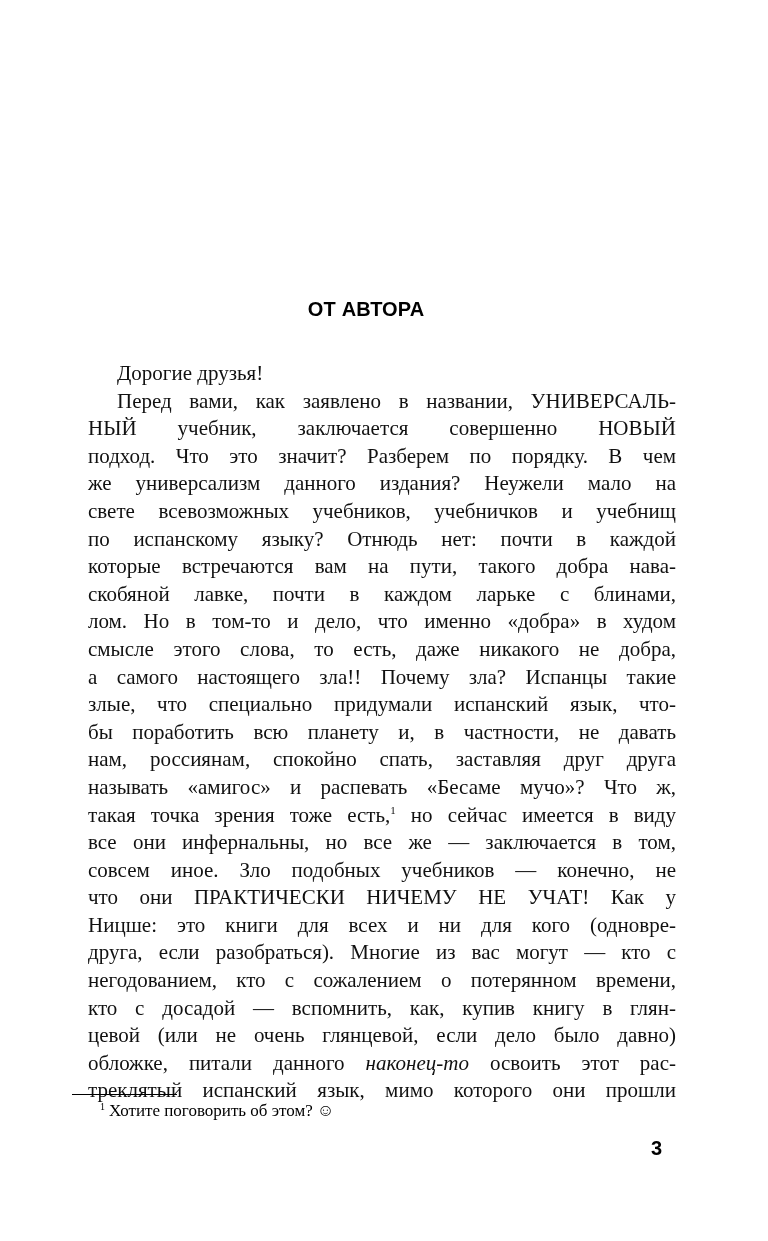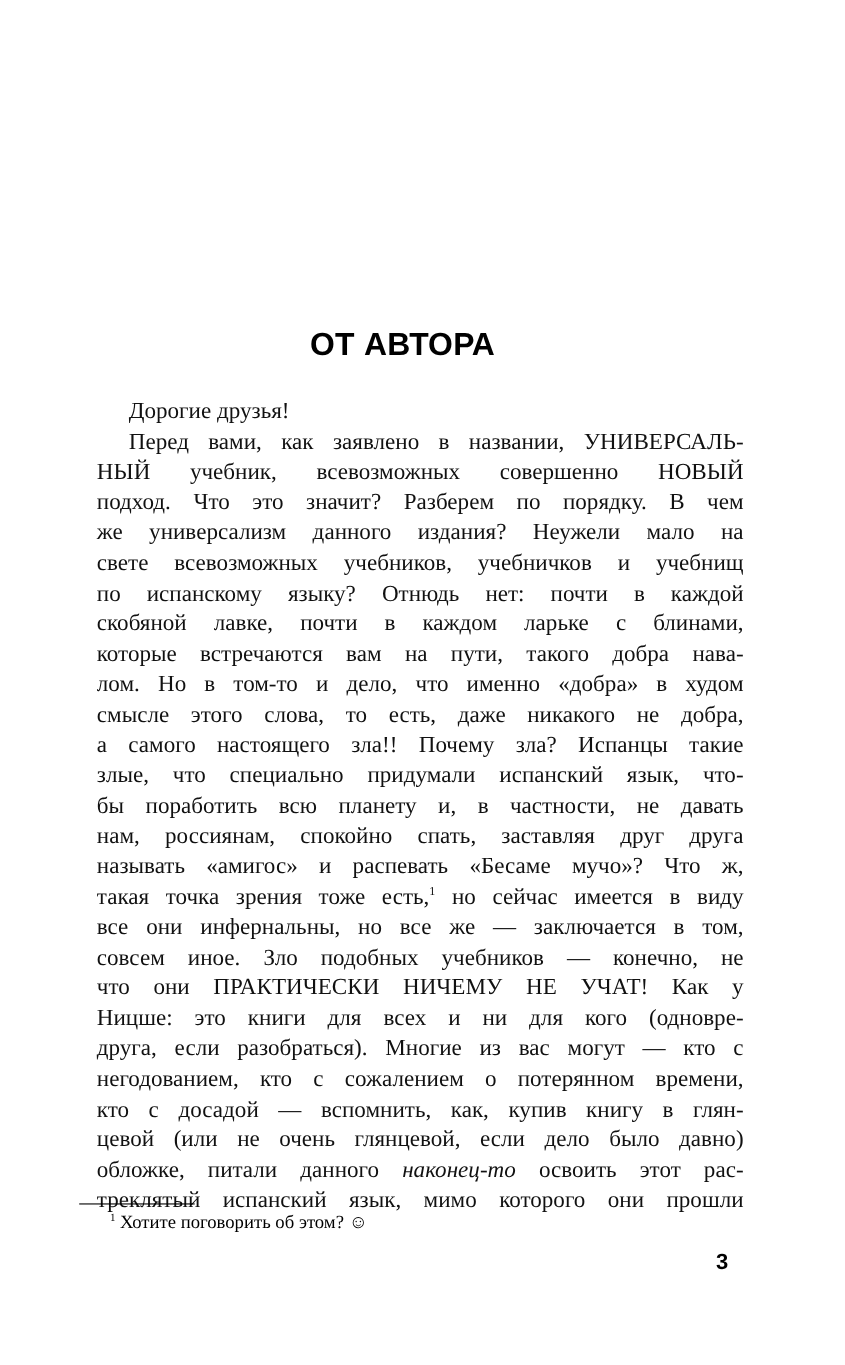--- a/index.html
+++ b/index.html
@@ -2,21 +2,21 @@
 <html><head>
   <meta charset="utf-8">
   <style>
     html, body { margin: 0; padding: 0; background: #ffffff; }
     body { width: 768px; height: 1241px; position: relative; overflow: hidden; }
     .page { position: absolute; left: 0; top: 0; width: 768px; height: 1241px; background: #fff; }
     .title {
       position: absolute; left: 72px; width: 588px; top: 298px;
       text-align: center;
       font-family: "Liberation Sans", sans-serif;
-      font-weight: bold; font-size: 29px; color: #000;
+      font-weight: bold; font-size: 20px; color: #000;
       letter-spacing: 0.2px;
     }
     .body-text {
       position: absolute; left: 72px; top: 344px; width: 588px;
       font-family: "Liberation Serif", serif;
       font-size: 21px; line-height: 27.6px; color: #111;
       margin: 16px;
     }
     .line {
       display: block; white-space: nowrap; text-align: justify; text-align-last: justify;
@@ -42,27 +42,27 @@
   </style>
 </head>
 <body>
 
 <div class="page">
   <div class="title">ОТ АВТОРА</div>
 
   <div class="body-text">
     <span class="line indent last">Дорогие друзья!</span>
     <span class="line indent">Перед вами, как заявлено в названии, УНИВЕРСАЛЬ-</span>
-    <span class="line">НЫЙ учебник, всевозможных совершенно НОВЫЙ</span>
+    <span class="line">НЫЙ учебник, заключается совершенно НОВЫЙ</span>
     <span class="line">подход. Что это значит? Разберем по порядку. В чем</span>
     <span class="line">же универсализм данного издания? Неужели мало на</span>
     <span class="line">свете всевозможных учебников, учебничков и учебнищ</span>
     <span class="line">по испанскому языку? Отнюдь нет: почти в каждой</span>
+    <span class="line">которые встречаются вам на пути, такого добра нава-</span>
     <span class="line">скобяной лавке, почти в каждом ларьке с блинами,</span>
-    <span class="line">которые встречаются вам на пути, такого добра нава-</span>
     <span class="line">лом. Но в том-то и дело, что именно «добра» в худом</span>
     <span class="line">смысле этого слова, то есть, даже никакого не добра,</span>
     <span class="line">а самого настоящего зла!! Почему зла? Испанцы такие</span>
     <span class="line">злые, что специально придумали испанский язык, что-</span>
     <span class="line">бы поработить всю планету и, в частности, не давать</span>
     <span class="line">нам, россиянам, спокойно спать, заставляя друг друга</span>
     <span class="line">называть «амигос» и распевать «Бесаме мучо»? Что ж,</span>
     <span class="line"><span>такая точка зрения тоже есть,</span><sup class="fnref">1</sup><span> но сейчас имеется в виду</span></span>
     <span class="line">все они инфернальны, но все же — заключается в том,</span>
     <span class="line">совсем иное. Зло подобных учебников — конечно, не</span>

